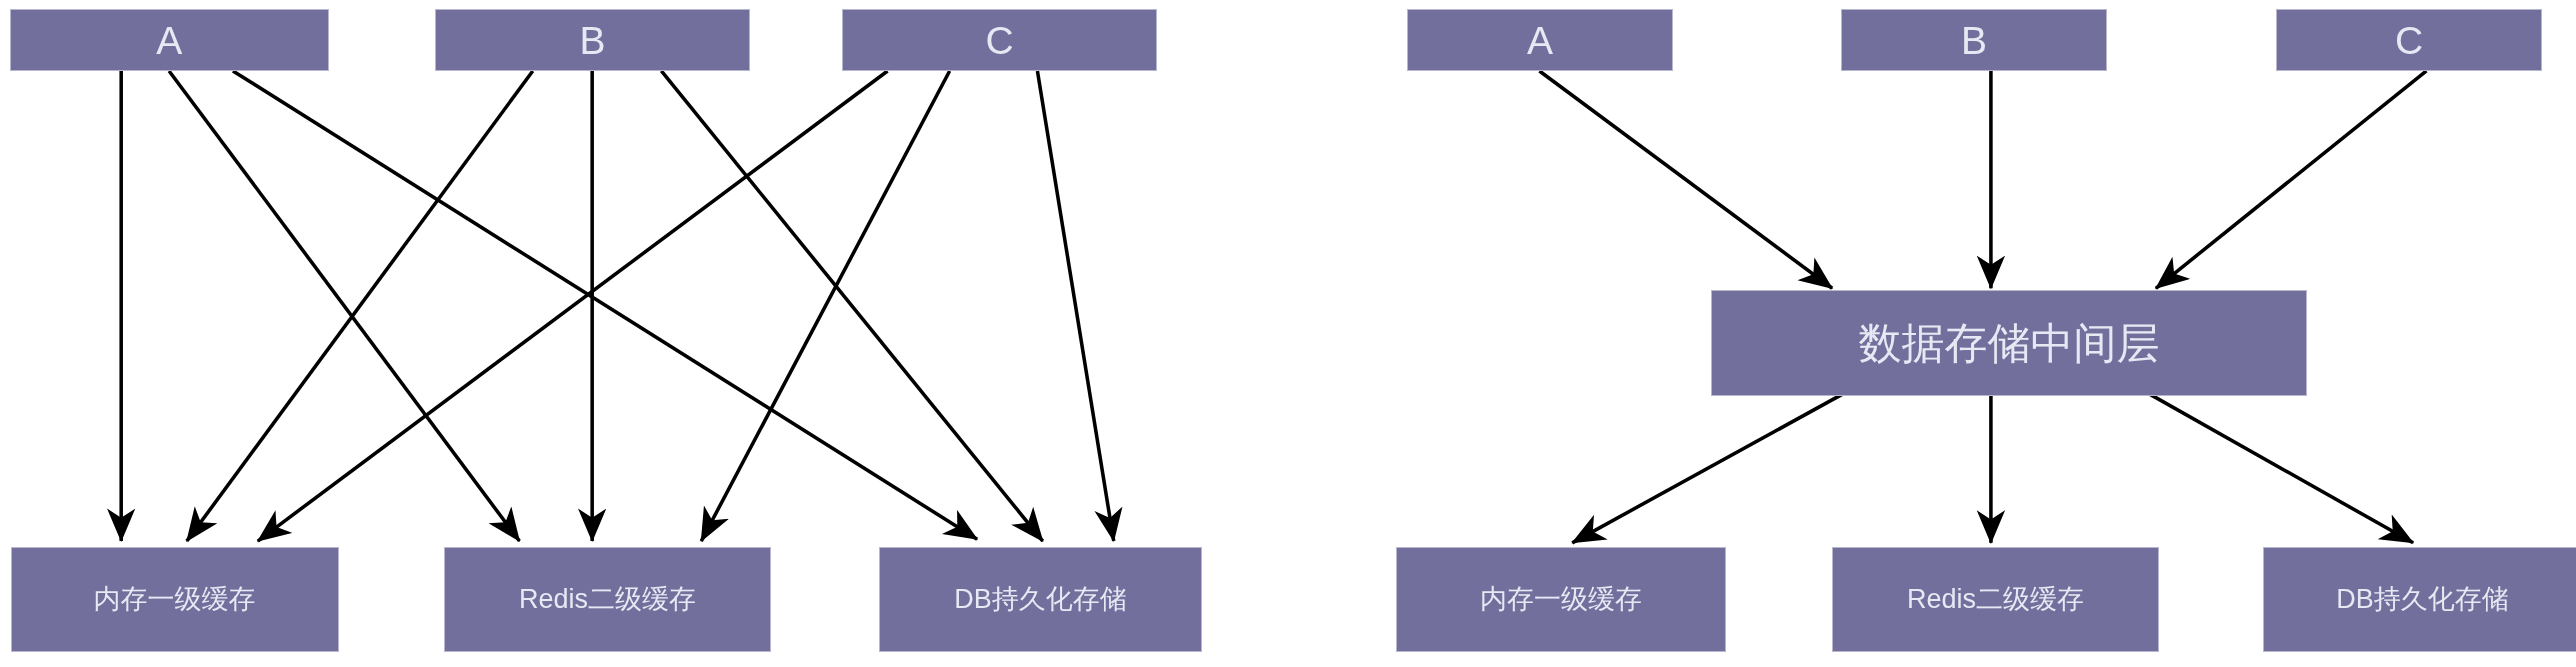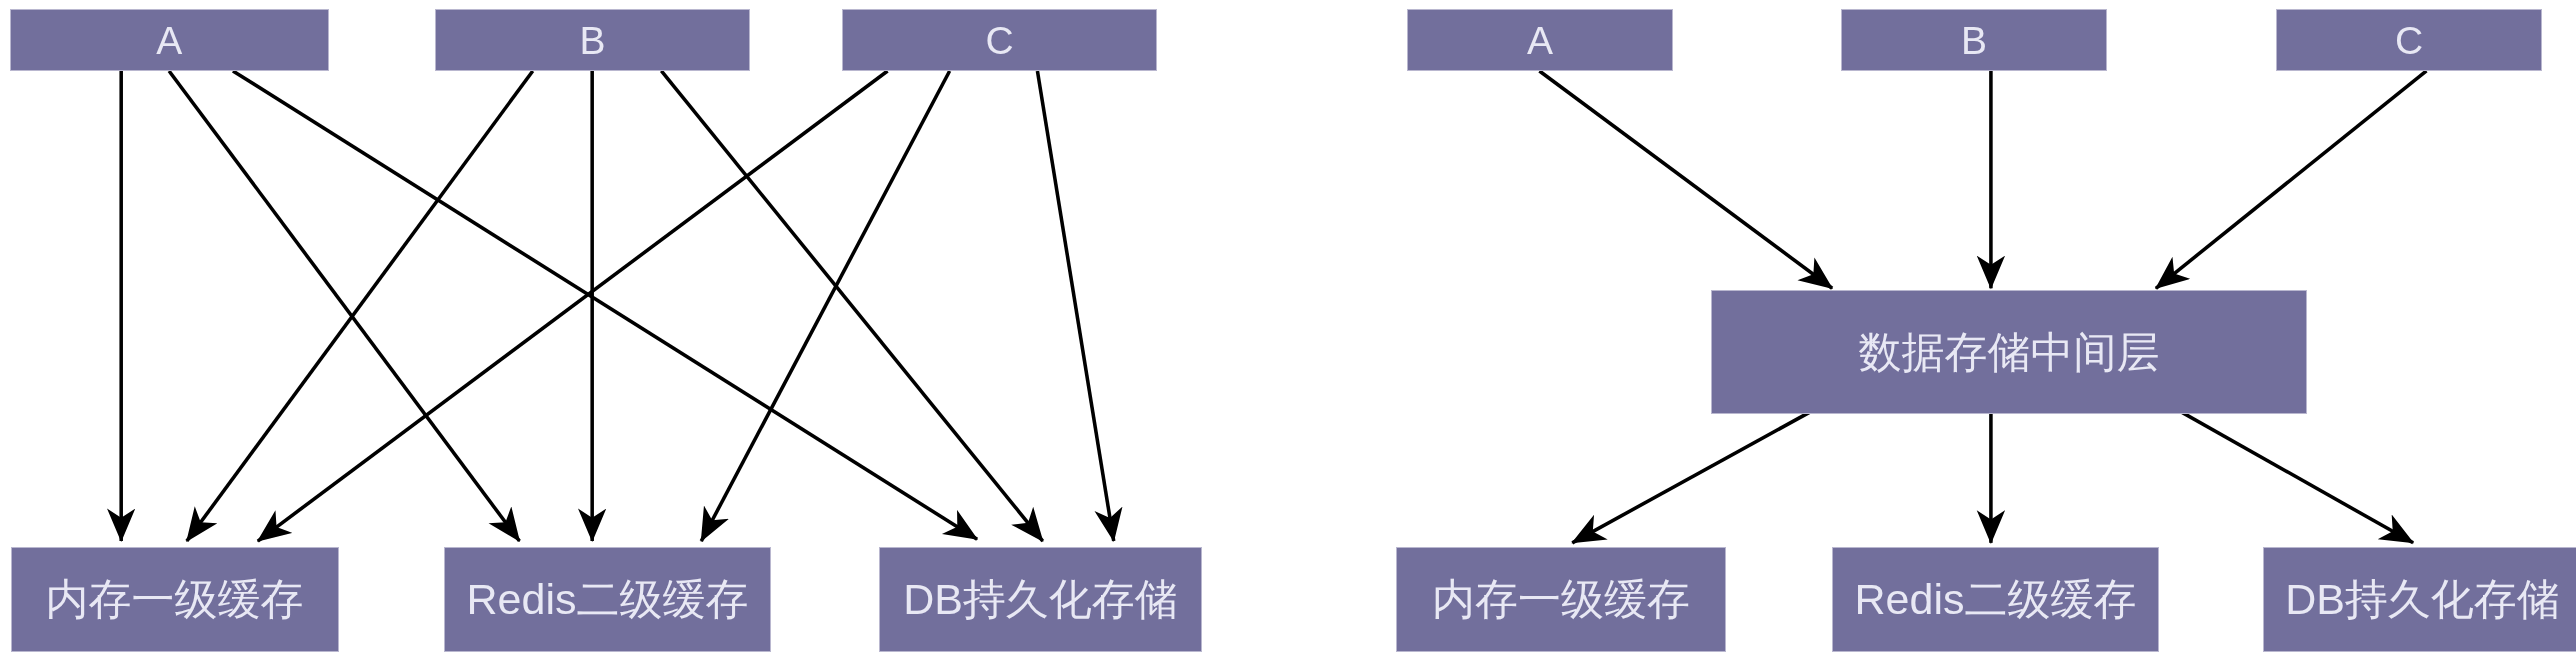--- a/index.html
+++ b/index.html
@@ -14,21 +14,21 @@
     position:absolute;
     display:flex;align-items:center;justify-content:center;
     background:#726f9c;
     border:0.9px solid #b9b7cf;
     color:#e8e8f4;
     box-sizing:border-box;
     line-height:1;
     white-space:nowrap;
   }
   .node.letter{font-size:39px;}
-  .node.store{font-size:43px;}
+  .node.store{font-size:27px;}
   .node.mid{font-size:43px;}
 </style>
 </head>
 <body>
 
 <div id="stage">
 
   <svg class="edges" viewBox="0 0 2903 752">
     <defs>
       <marker id="ah" markerWidth="12" markerHeight="12" refX="9.2" refY="4" orient="auto" markerUnits="strokeWidth">
@@ -72,21 +72,21 @@
   <div class="node store" style="left:444px;top:547px;width:327px;height:105px;">Redis二级缓存</div>
 
   <div class="node store" style="left:879px;top:547px;width:323px;height:105px;">DB持久化存储</div>
 
   <div class="node letter" style="left:1407px;top:9px;width:266px;height:62px;">A</div>
 
   <div class="node letter" style="left:1841px;top:9px;width:266px;height:62px;">B</div>
 
   <div class="node letter" style="left:2276px;top:9px;width:266px;height:62px;">C</div>
 
-  <div class="node mid" style="left:1711px;top:290px;width:596px;height:124px;">数据存储中间层</div>
+  <div class="node mid" style="left:1711px;top:290px;width:596px;height:106px;">数据存储中间层</div>
 
   <div class="node store" style="left:1396px;top:547px;width:330px;height:105px;">内存一级缓存</div>
 
   <div class="node store" style="left:1832px;top:547px;width:327px;height:105px;">Redis二级缓存</div>
 
   <div class="node store" style="left:2263px;top:547px;width:319px;height:105px;">DB持久化存储</div>
 
 </div>
 
 

